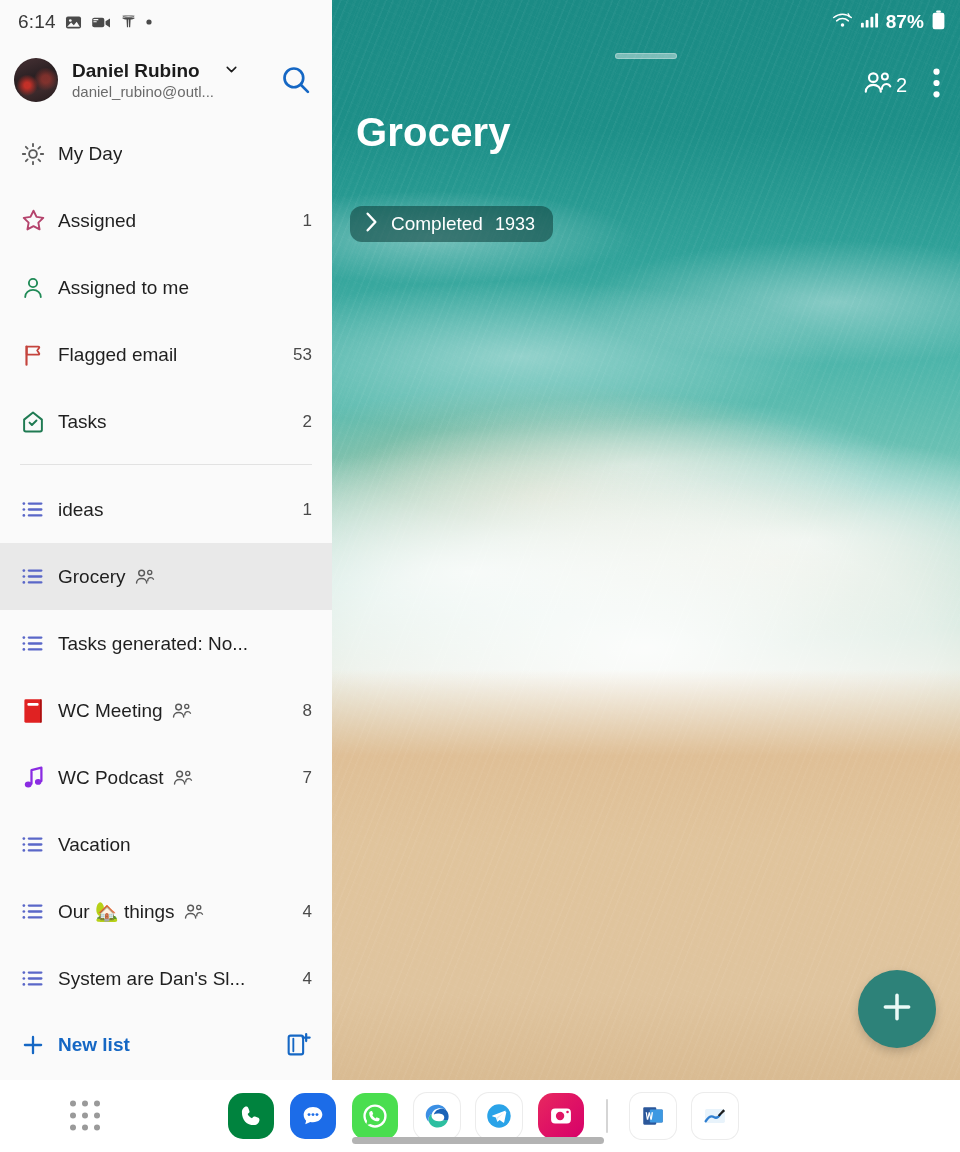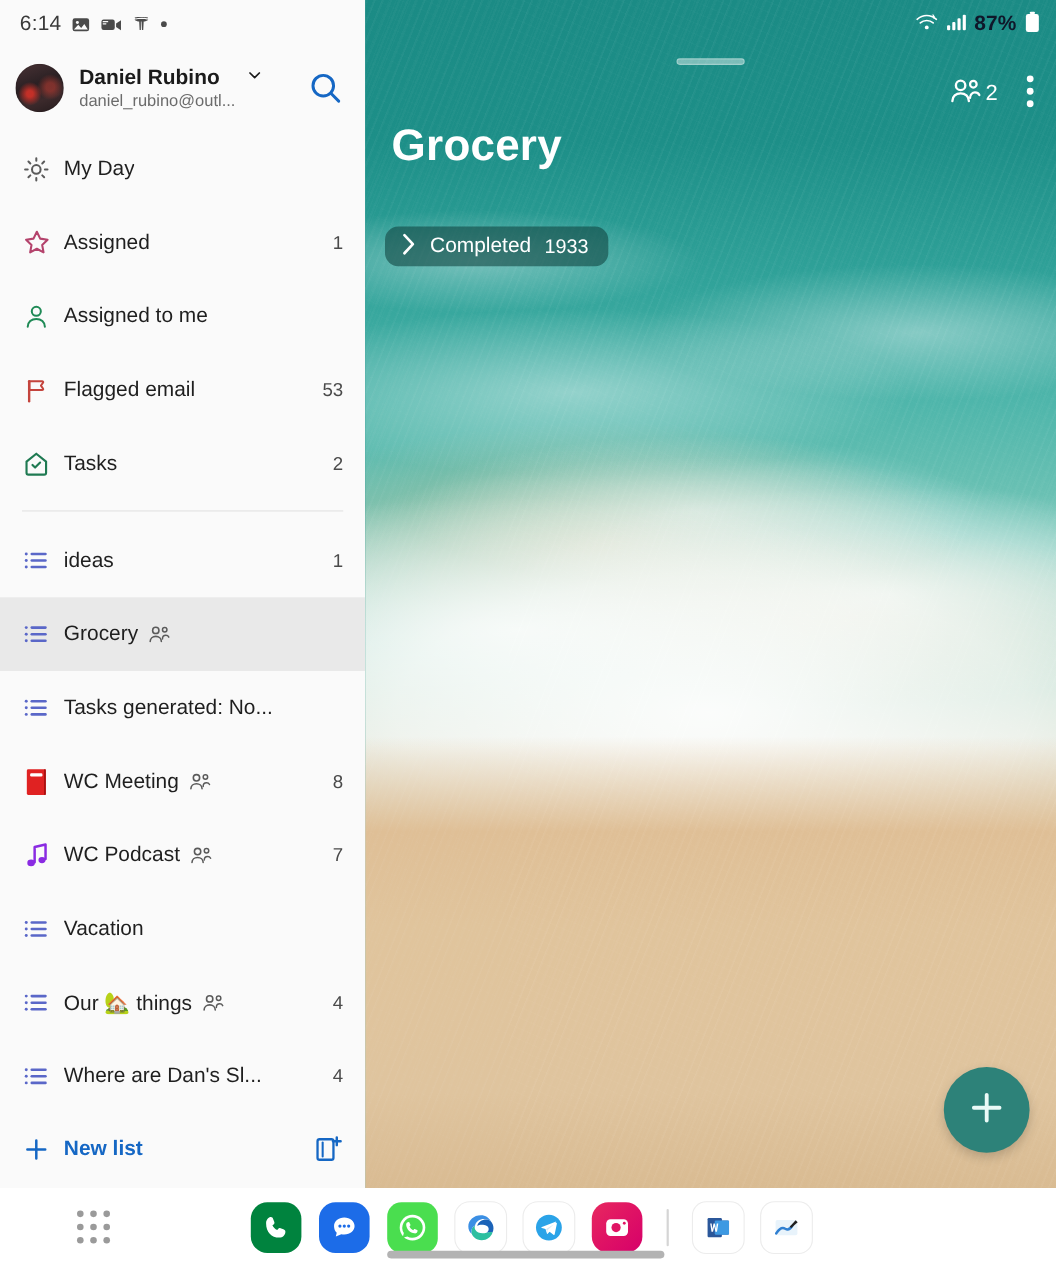--- a/index.html
+++ b/index.html
@@ -170,21 +170,21 @@
       repeating-linear-gradient(24deg, rgba(255,255,255,.05) 0 1px, rgba(255,255,255,0) 1px 9px);
   }
   #status-bar-right {
     position: absolute;
     right: 14px; top: 0;
     height: 44px;
     display: flex; align-items: center; gap: 7px;
     color: #ffffff;
   }
   #battery-pct {
-    font-size: 19px; font-weight: 700; color: #0f172a;
+    font-size: 19px; font-weight: 700; color: #ffffff;
     letter-spacing: .1px;
   }
   #drag-handle {
     position: absolute;
     left: 50%; transform: translateX(-50%);
     top: 53px;
     width: 62px; height: 6px;
     border-radius: 3px;
     background: rgba(255,255,255,.42);
     box-shadow: inset 0 0 0 1px rgba(255,255,255,.28);
@@ -528,21 +528,21 @@
               <g fill="#5a67c8">
                 <rect x="2.4" y="5" width="2.6" height="2.6" rx="1.3"></rect>
                 <rect x="7.4" y="5.2" width="14.2" height="2.2" rx="1.1"></rect>
                 <rect x="2.4" y="10.7" width="2.6" height="2.6" rx="1.3"></rect>
                 <rect x="7.4" y="10.9" width="14.2" height="2.2" rx="1.1"></rect>
                 <rect x="2.4" y="16.4" width="2.6" height="2.6" rx="1.3"></rect>
                 <rect x="7.4" y="16.6" width="14.2" height="2.2" rx="1.1"></rect>
               </g>
             </svg>
           </div>
-          <span class="nav-label truncated">Where are Dan's Sl...</span>
+          <span class="nav-label truncated">System are Dan's Sl...</span>
           <span class="nav-count">4</span>
         </div>
       </div>
 
     <div id="new-list-row">
       <div class="nav-icon">
         <svg width="26" height="26" viewBox="0 0 24 24">
             <path d="M12 4.5v15M4.5 12h15" stroke="#1567c4" stroke-width="2.1" stroke-linecap="round"></path>
           </svg>
       </div>

